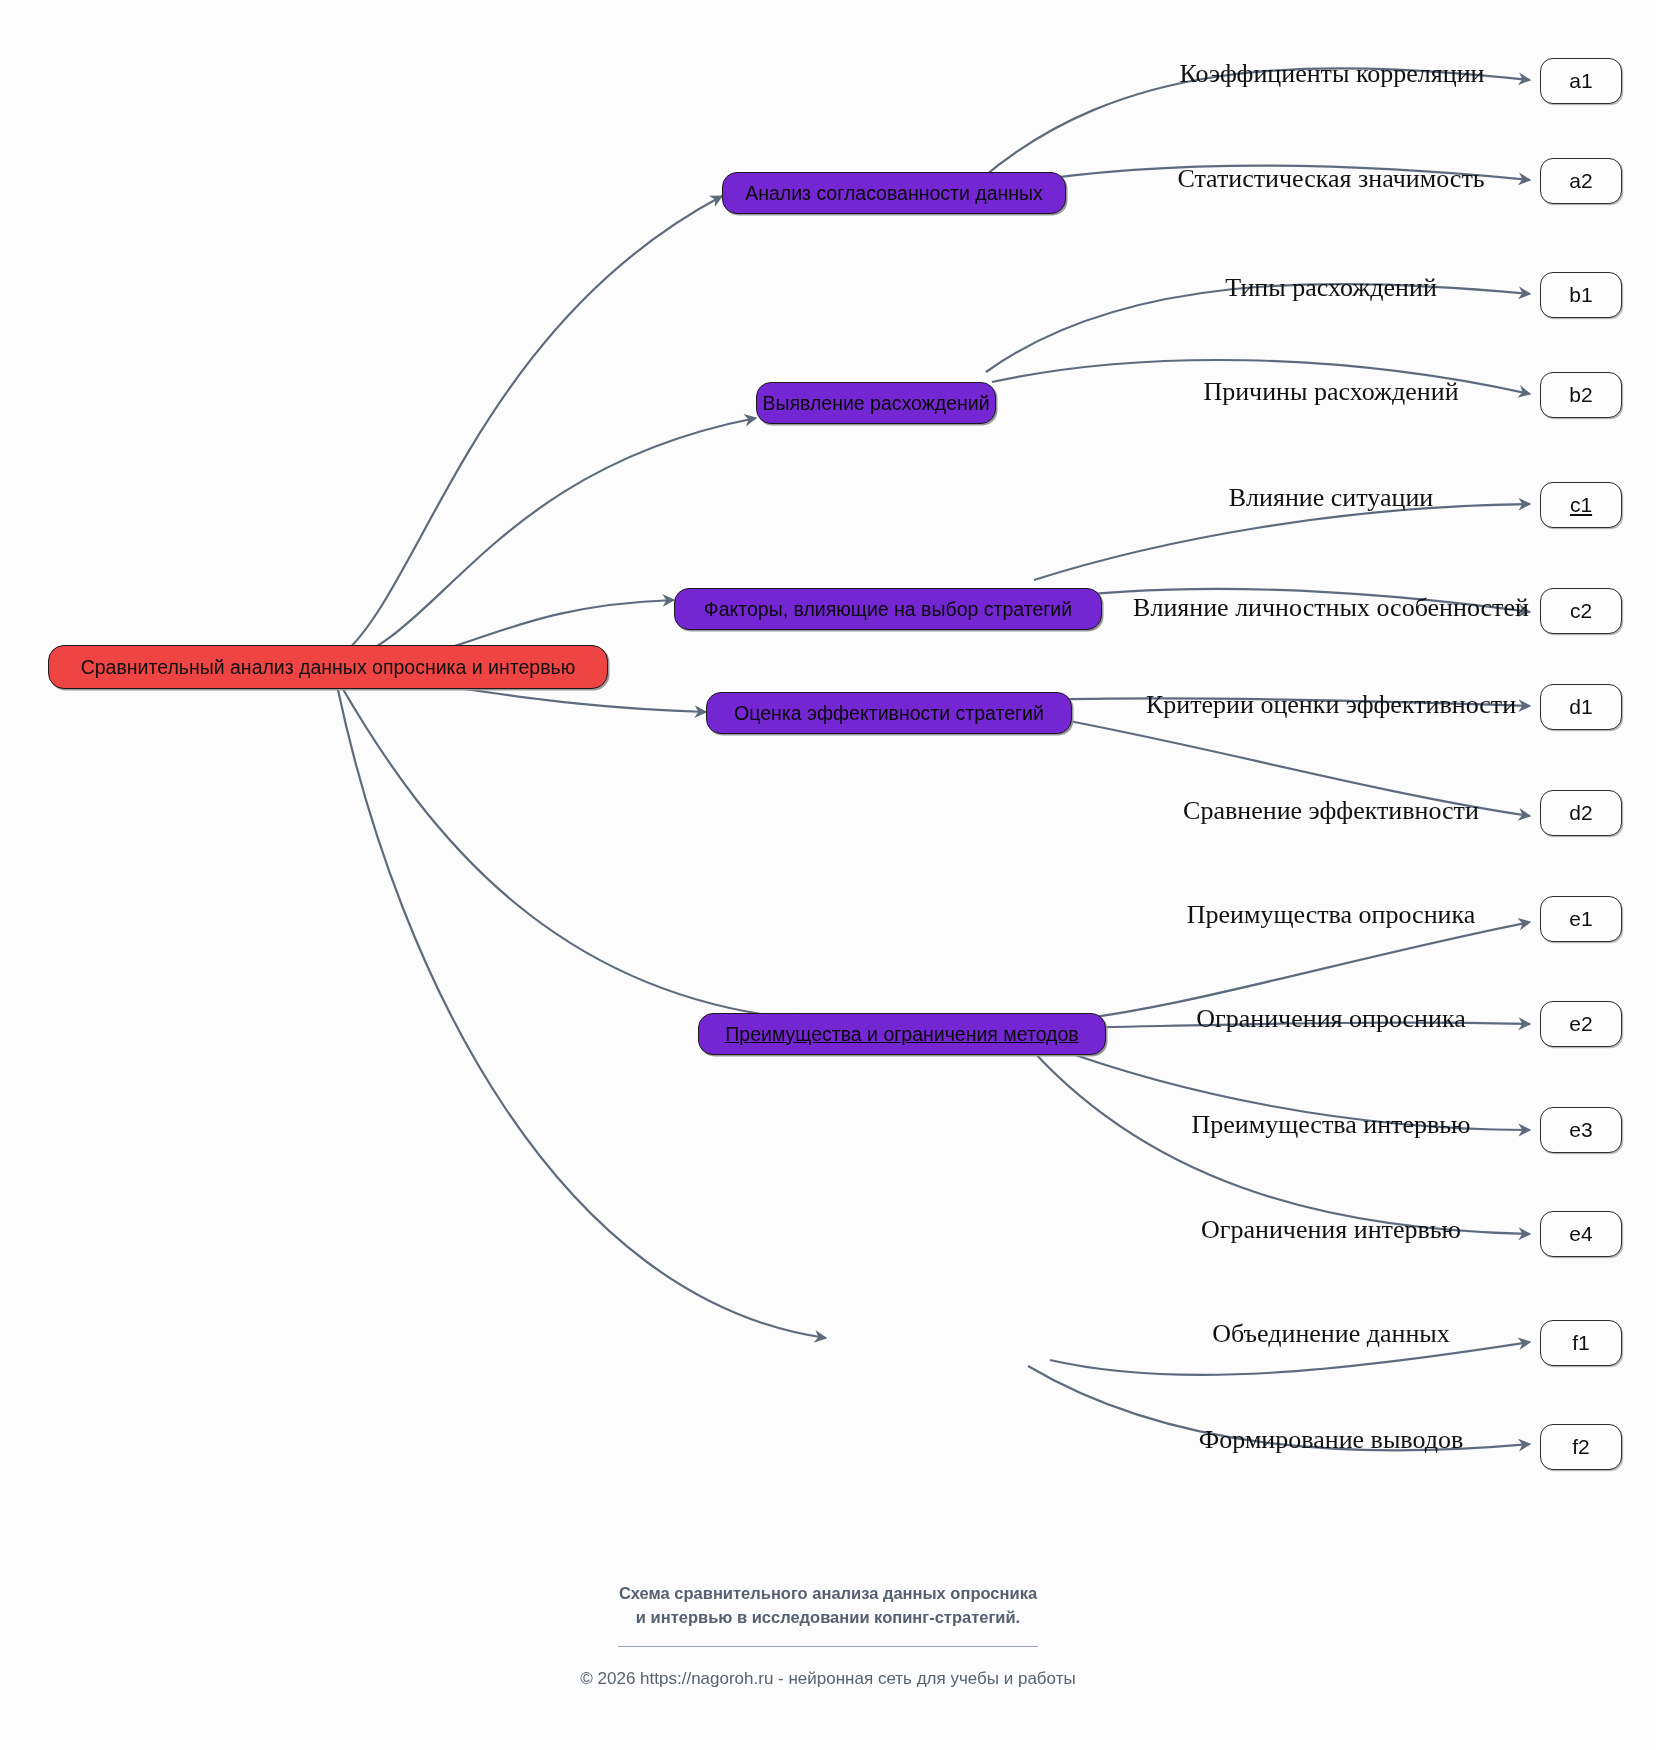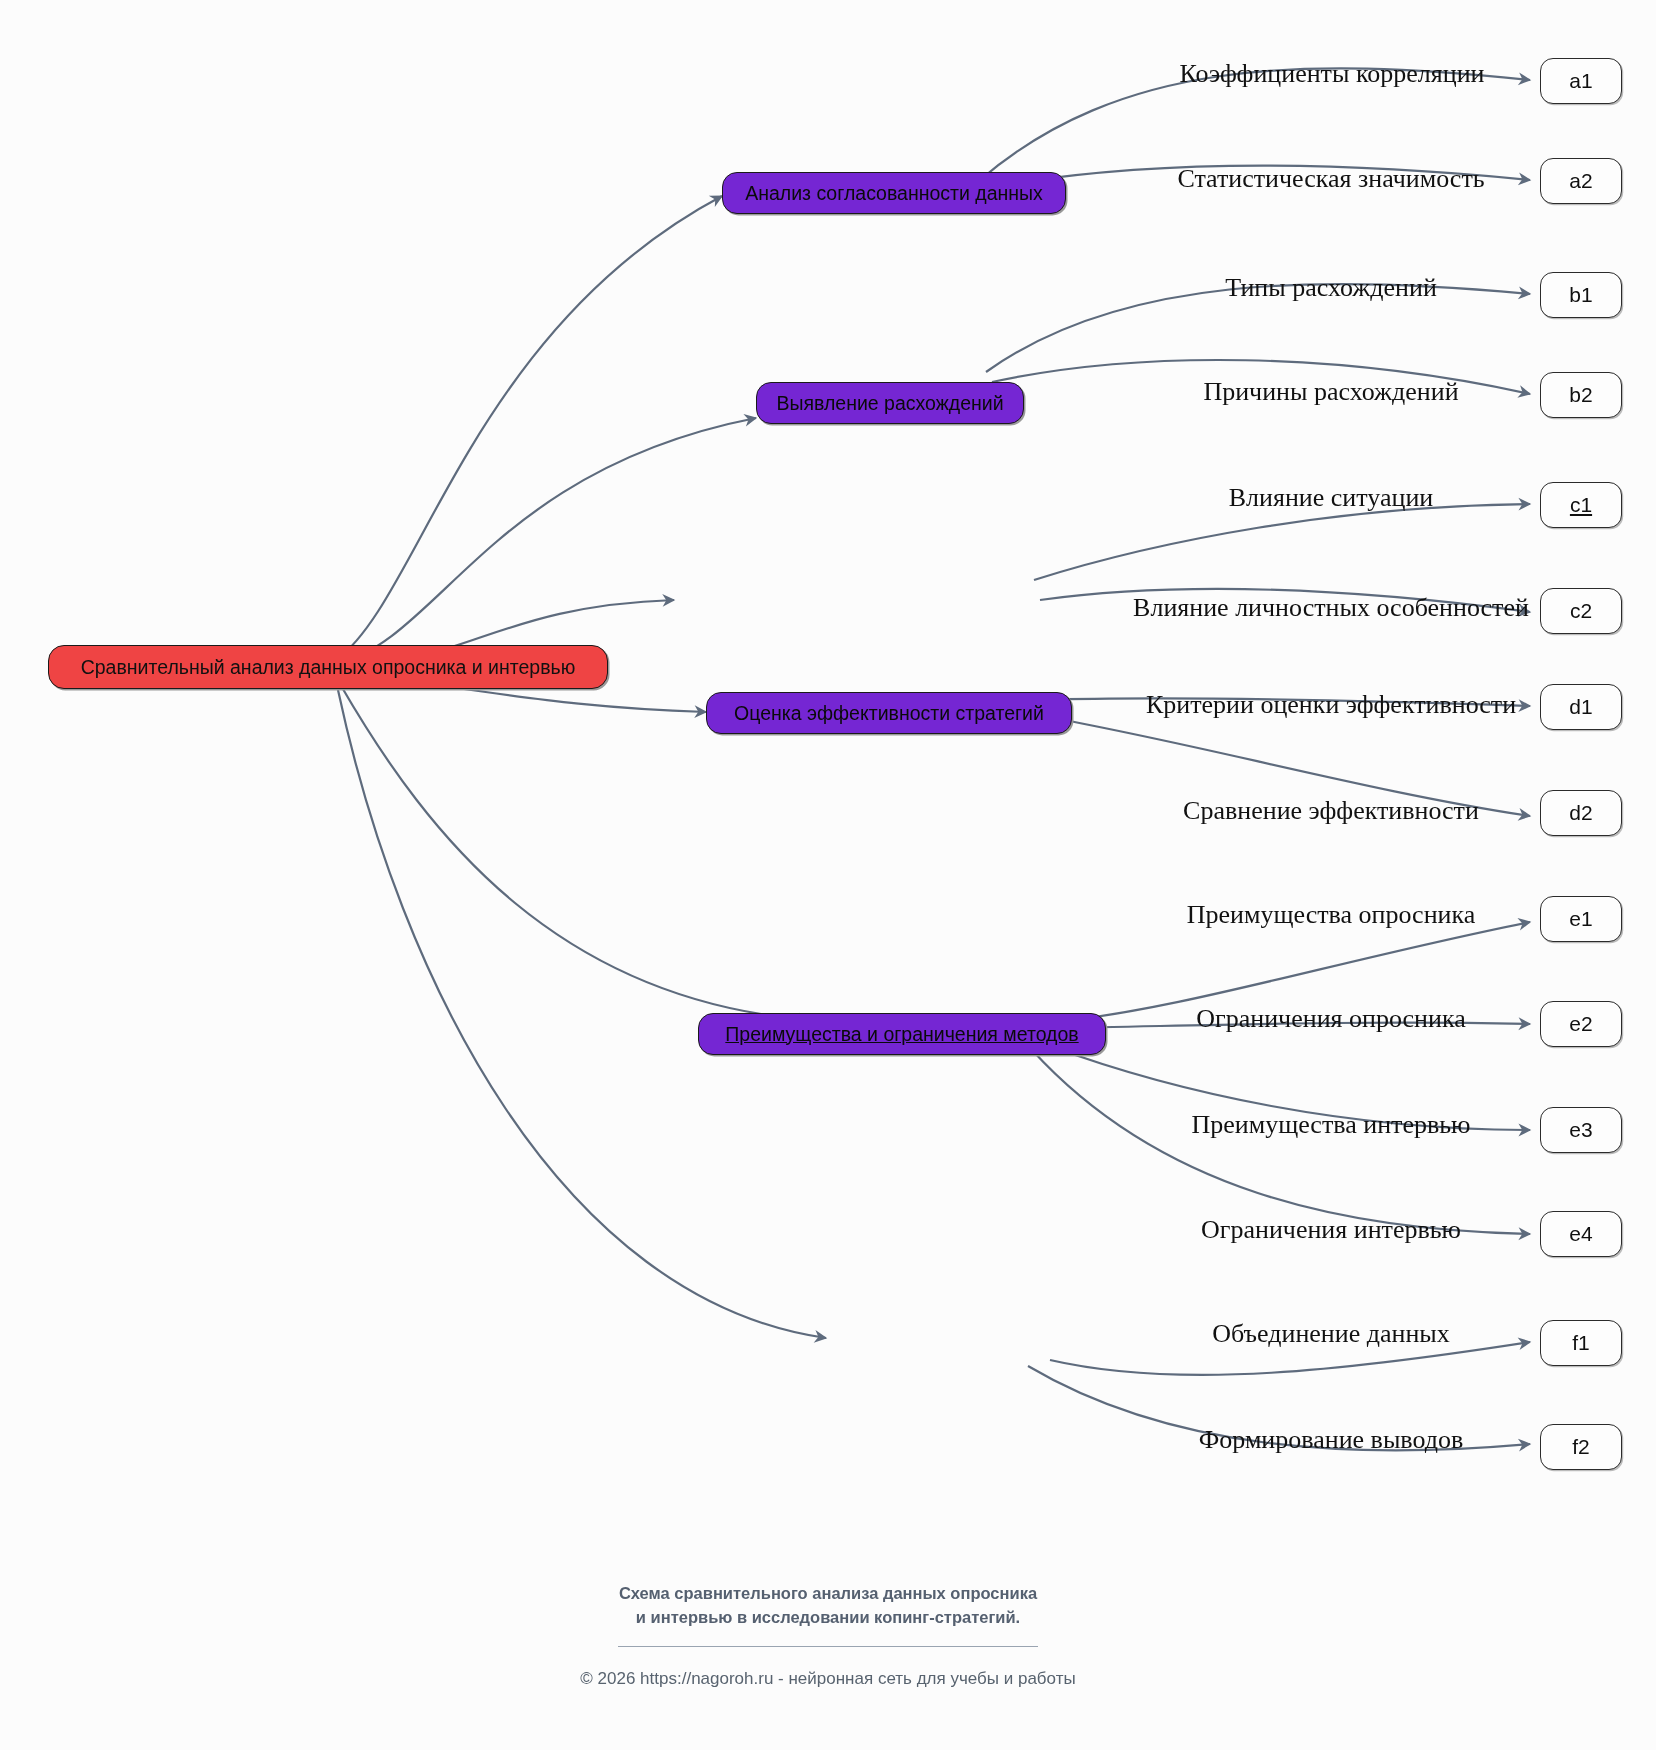--- a/index.html
+++ b/index.html
@@ -63,22 +63,25 @@
     <path class="edge" marker-end="url(#arw)" d="M1028 1366 C 1170 1450 1350 1460 1530 1444"></path>
   </svg>
 
   <div class="node root" style="left:48px;top:645px;width:560px;height:44px;">
     <span>Сравнительный анализ данных опросника и интервью</span>
   </div>
 
   <div class="node branch" style="left:722px;top:172px;width:344px;height:42px;">
     <span>Анализ согласованности данных</span>
   </div>
-  <div class="node branch" style="left:756px;top:382px;width:268px;height:42px;">
+  <div class="node branch" style="left:756px;top:382px;width:240px;height:42px;">
     <span>Выявление расхождений</span>
+  </div>
+  <div class="node branch" style="left:674px;top:588px;width:428px;height:42px;">
+    <span>Факторы, влияющие на выбор стратегий</span>
   </div>
   <div class="node branch" style="left:706px;top:692px;width:366px;height:42px;">
     <span>Оценка эффективности стратегий</span>
   </div>
   <div class="node branch" style="left:698px;top:1013px;width:408px;height:42px;text-decoration:underline;">
     <span>Преимущества и ограничения методов</span>
   </div>
 
   <div class="node leaf" style="left:1540px;top:58px;width:82px;height:46px;">
     <span>a1</span>

